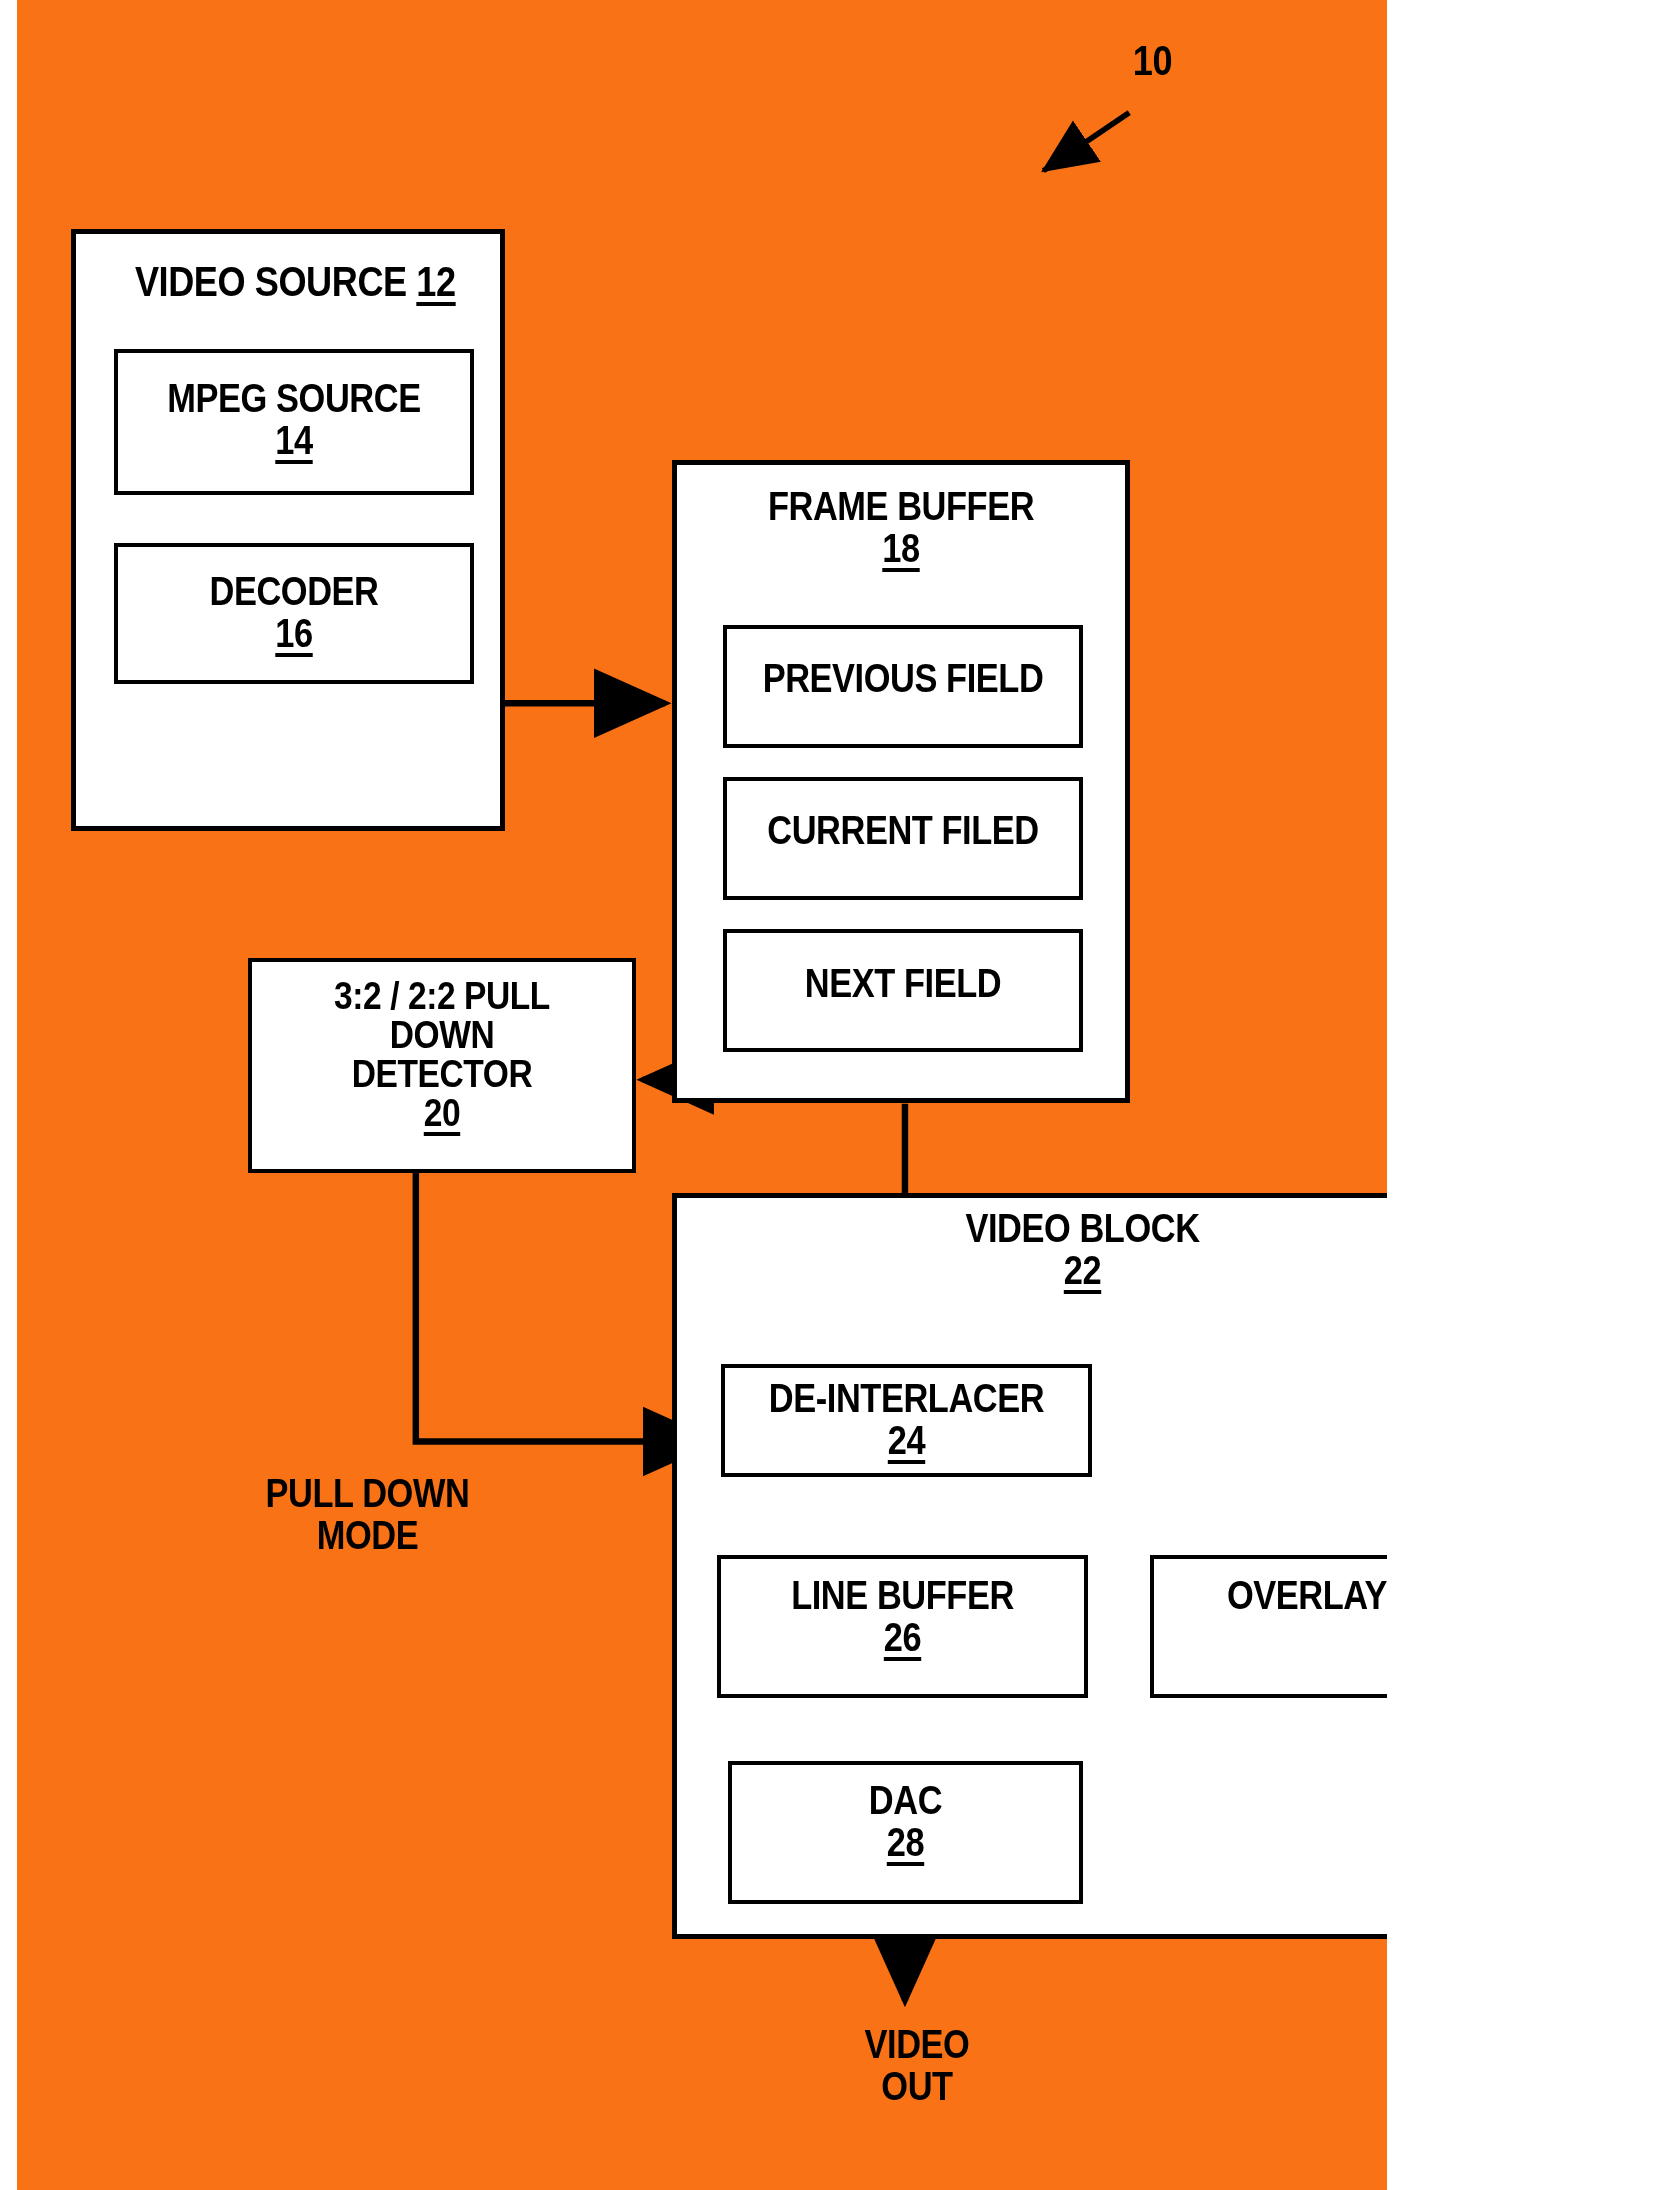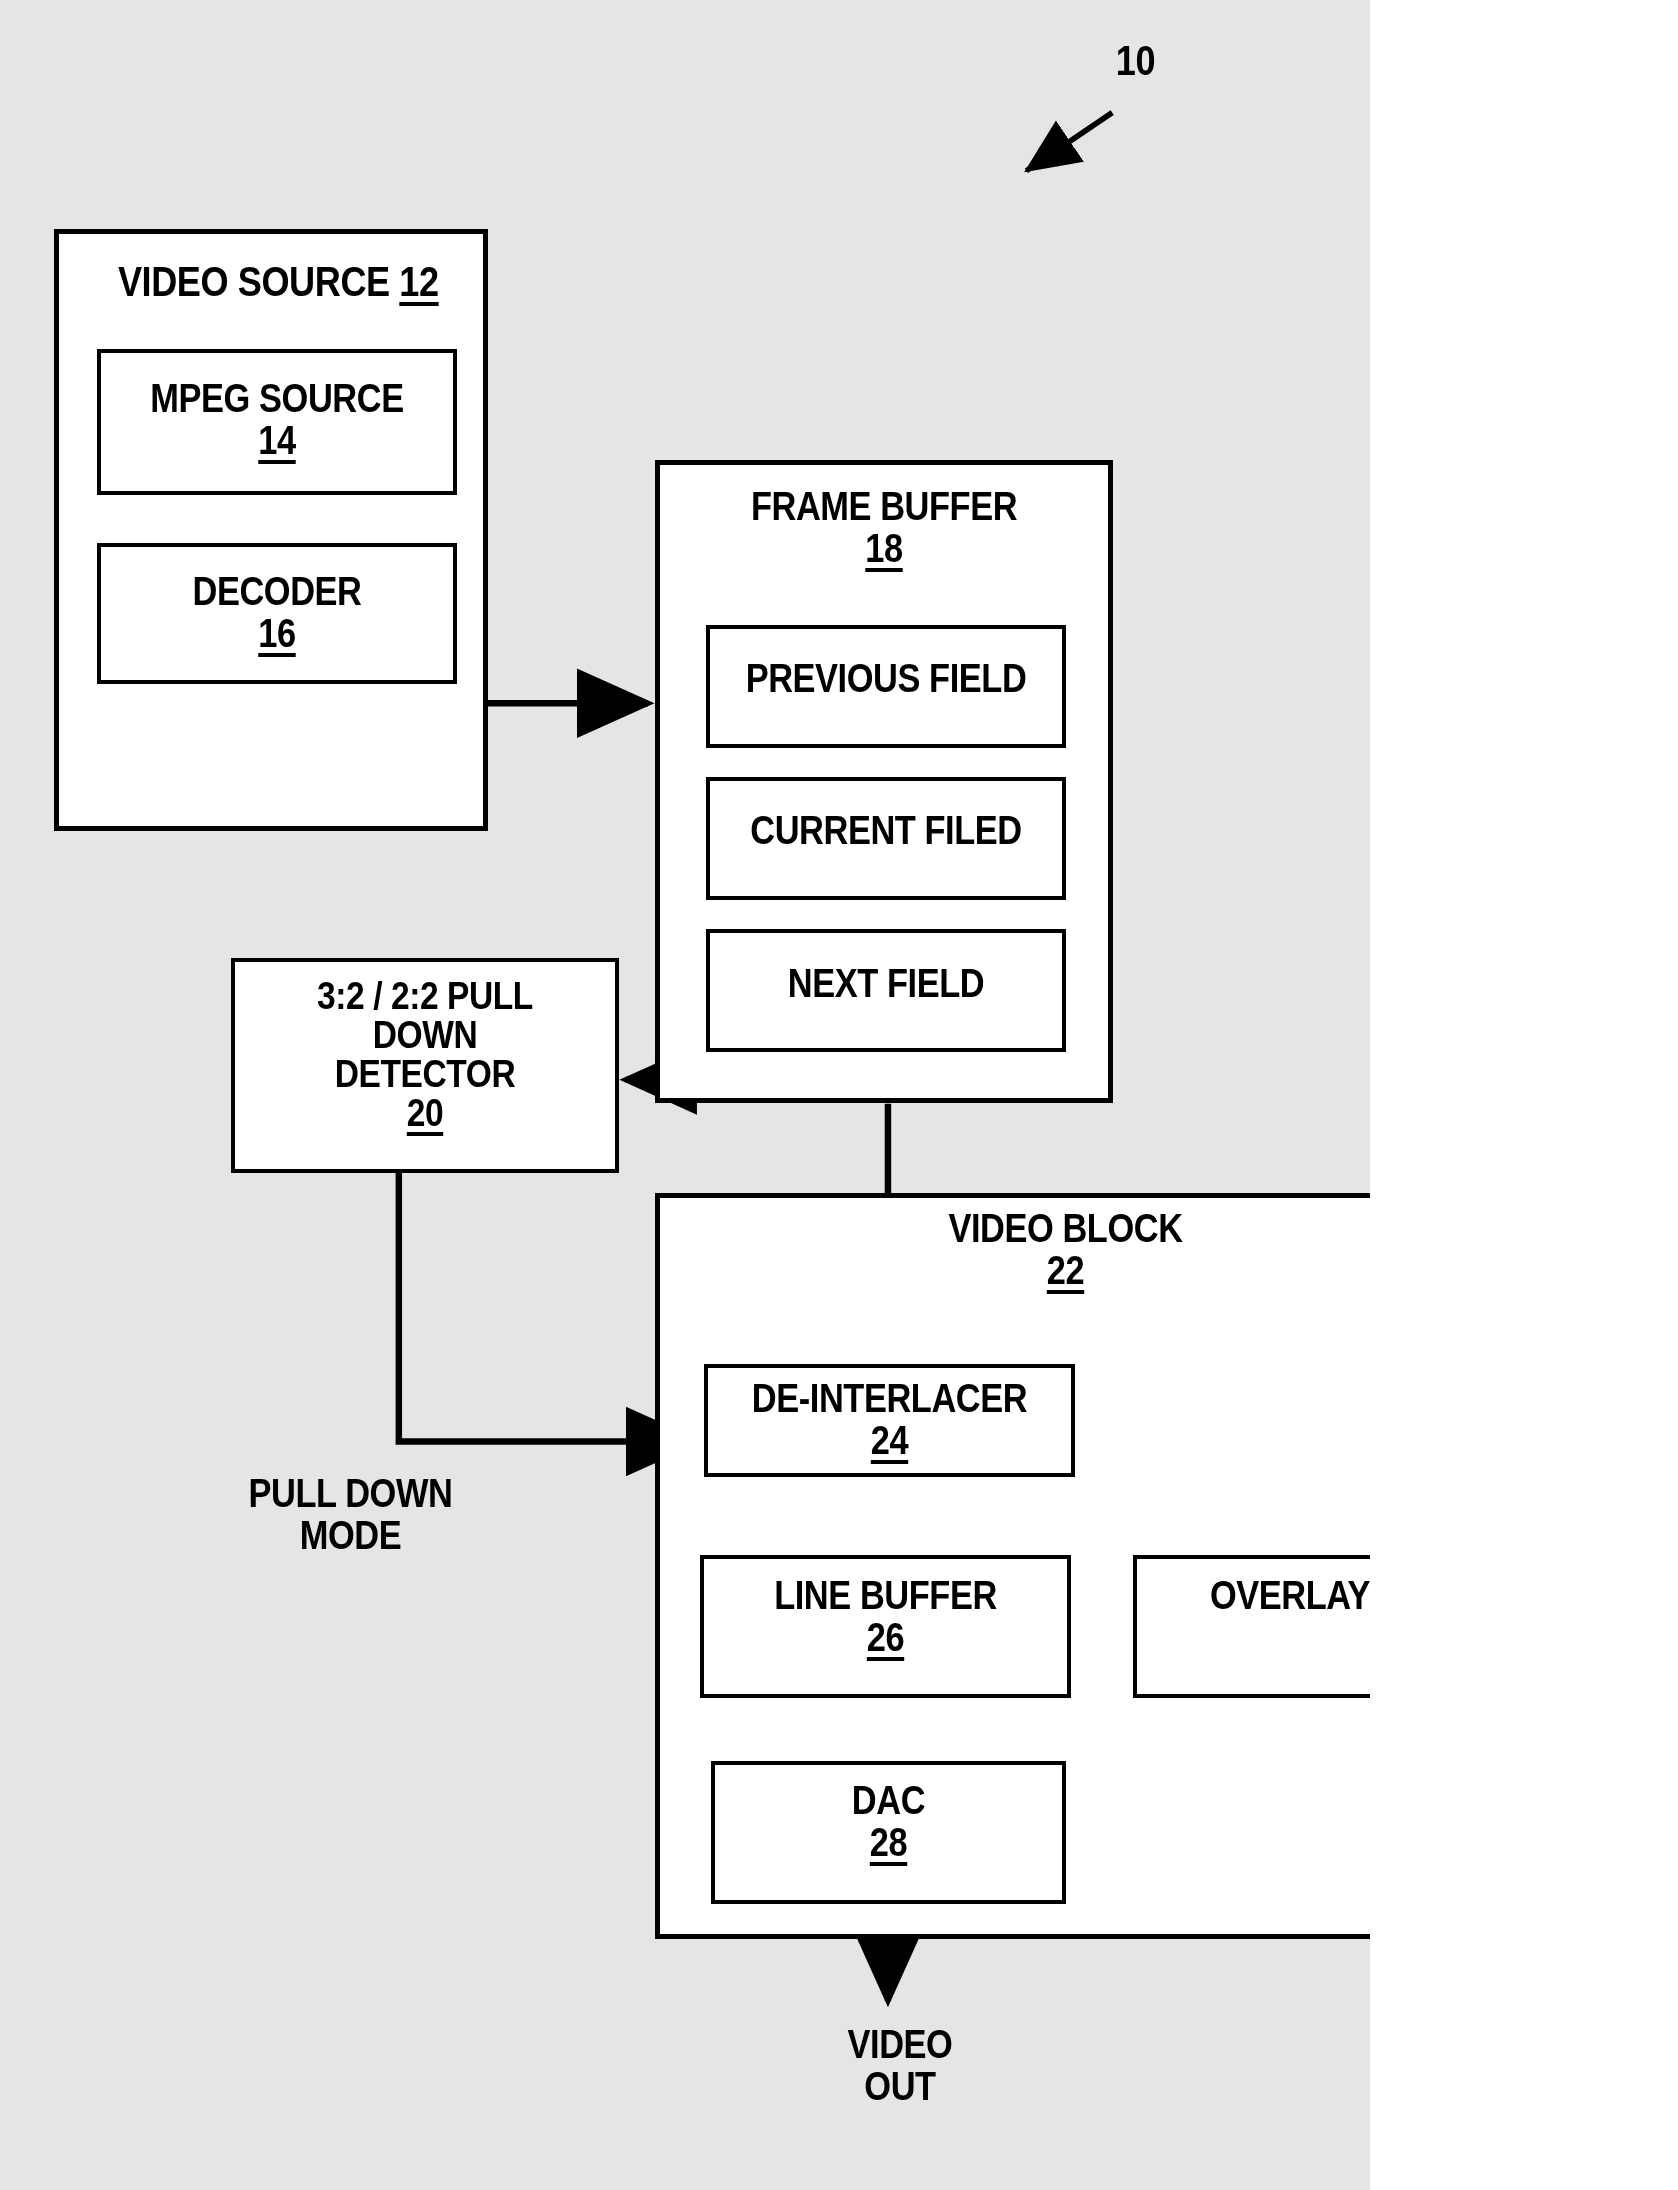--- a/index.html
+++ b/index.html
@@ -8,22 +8,23 @@
     padding: 0;
     background: #ffffff;
   }
   body {
     font-family: "Liberation Sans", sans-serif;
   }
   #figure {
     position: relative;
     width: 1370px;
     height: 2190px;
-    background: #e5e5e5;
+    background: #f97316;
     overflow: hidden;
+    margin-left: 17px;
   }
   #svg-layer {
     position: absolute;
     left: 0;
     top: 0;
     width: 1679px;
     height: 2190px;
   }
   .box {
     position: absolute;

